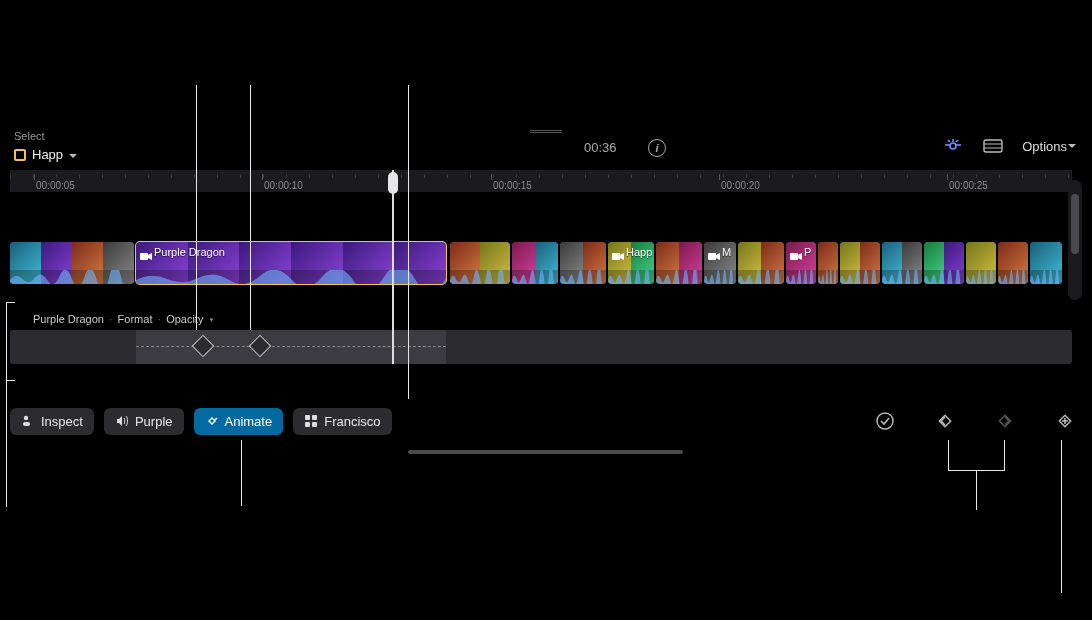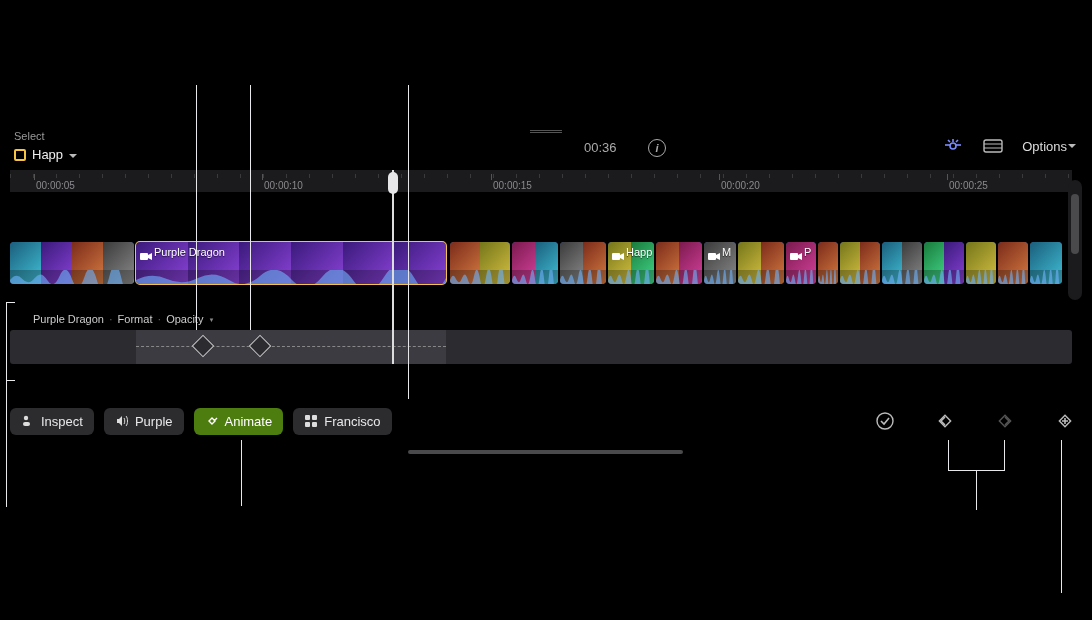--- a/index.html
+++ b/index.html
@@ -83,21 +83,21 @@
     position:absolute; top:8px; width:16px; height:16px; transform: rotate(45deg);
     border:1.5px solid #ccc; background:#2b2b30;
   }
 
   
   .editor-btns { position:absolute; left:10px; top:405px; width:1062px; height:32px; display:flex; align-items:center; gap:10px; }
   .btn {
     display:flex; align-items:center; gap:6px; padding:6px 11px; border-radius:6px;
     background:#2c2c2e; color:#e8e8ea; font-size:13px; cursor:default;
   }
-  .btn.active { background:#4d7c0f; color:#fff; }
+  .btn.active { background:#0369a1; color:#fff; }
 
   .editor-icons-right { position:absolute; right:16px; top:405px; height:32px; display:flex; align-items:center; gap:38px; }
   .circ-icn { width:22px; height:22px; display:flex; align-items:center; justify-content:center; }
 
   
   .zoombar { position:absolute; left:408px; top:450px; width:275px; height:4px; background:#4a4a4d; border-radius:2px; }
 
   
   .vscroll { position:absolute; right:10px; top:180px; width:14px; height:120px; background:#1b1b1d; border-radius:7px; }
   .vscroll .thumb { position:absolute; left:3px; top:14px; width:8px; height:60px; background:#4a4a4d; border-radius:4px; }

